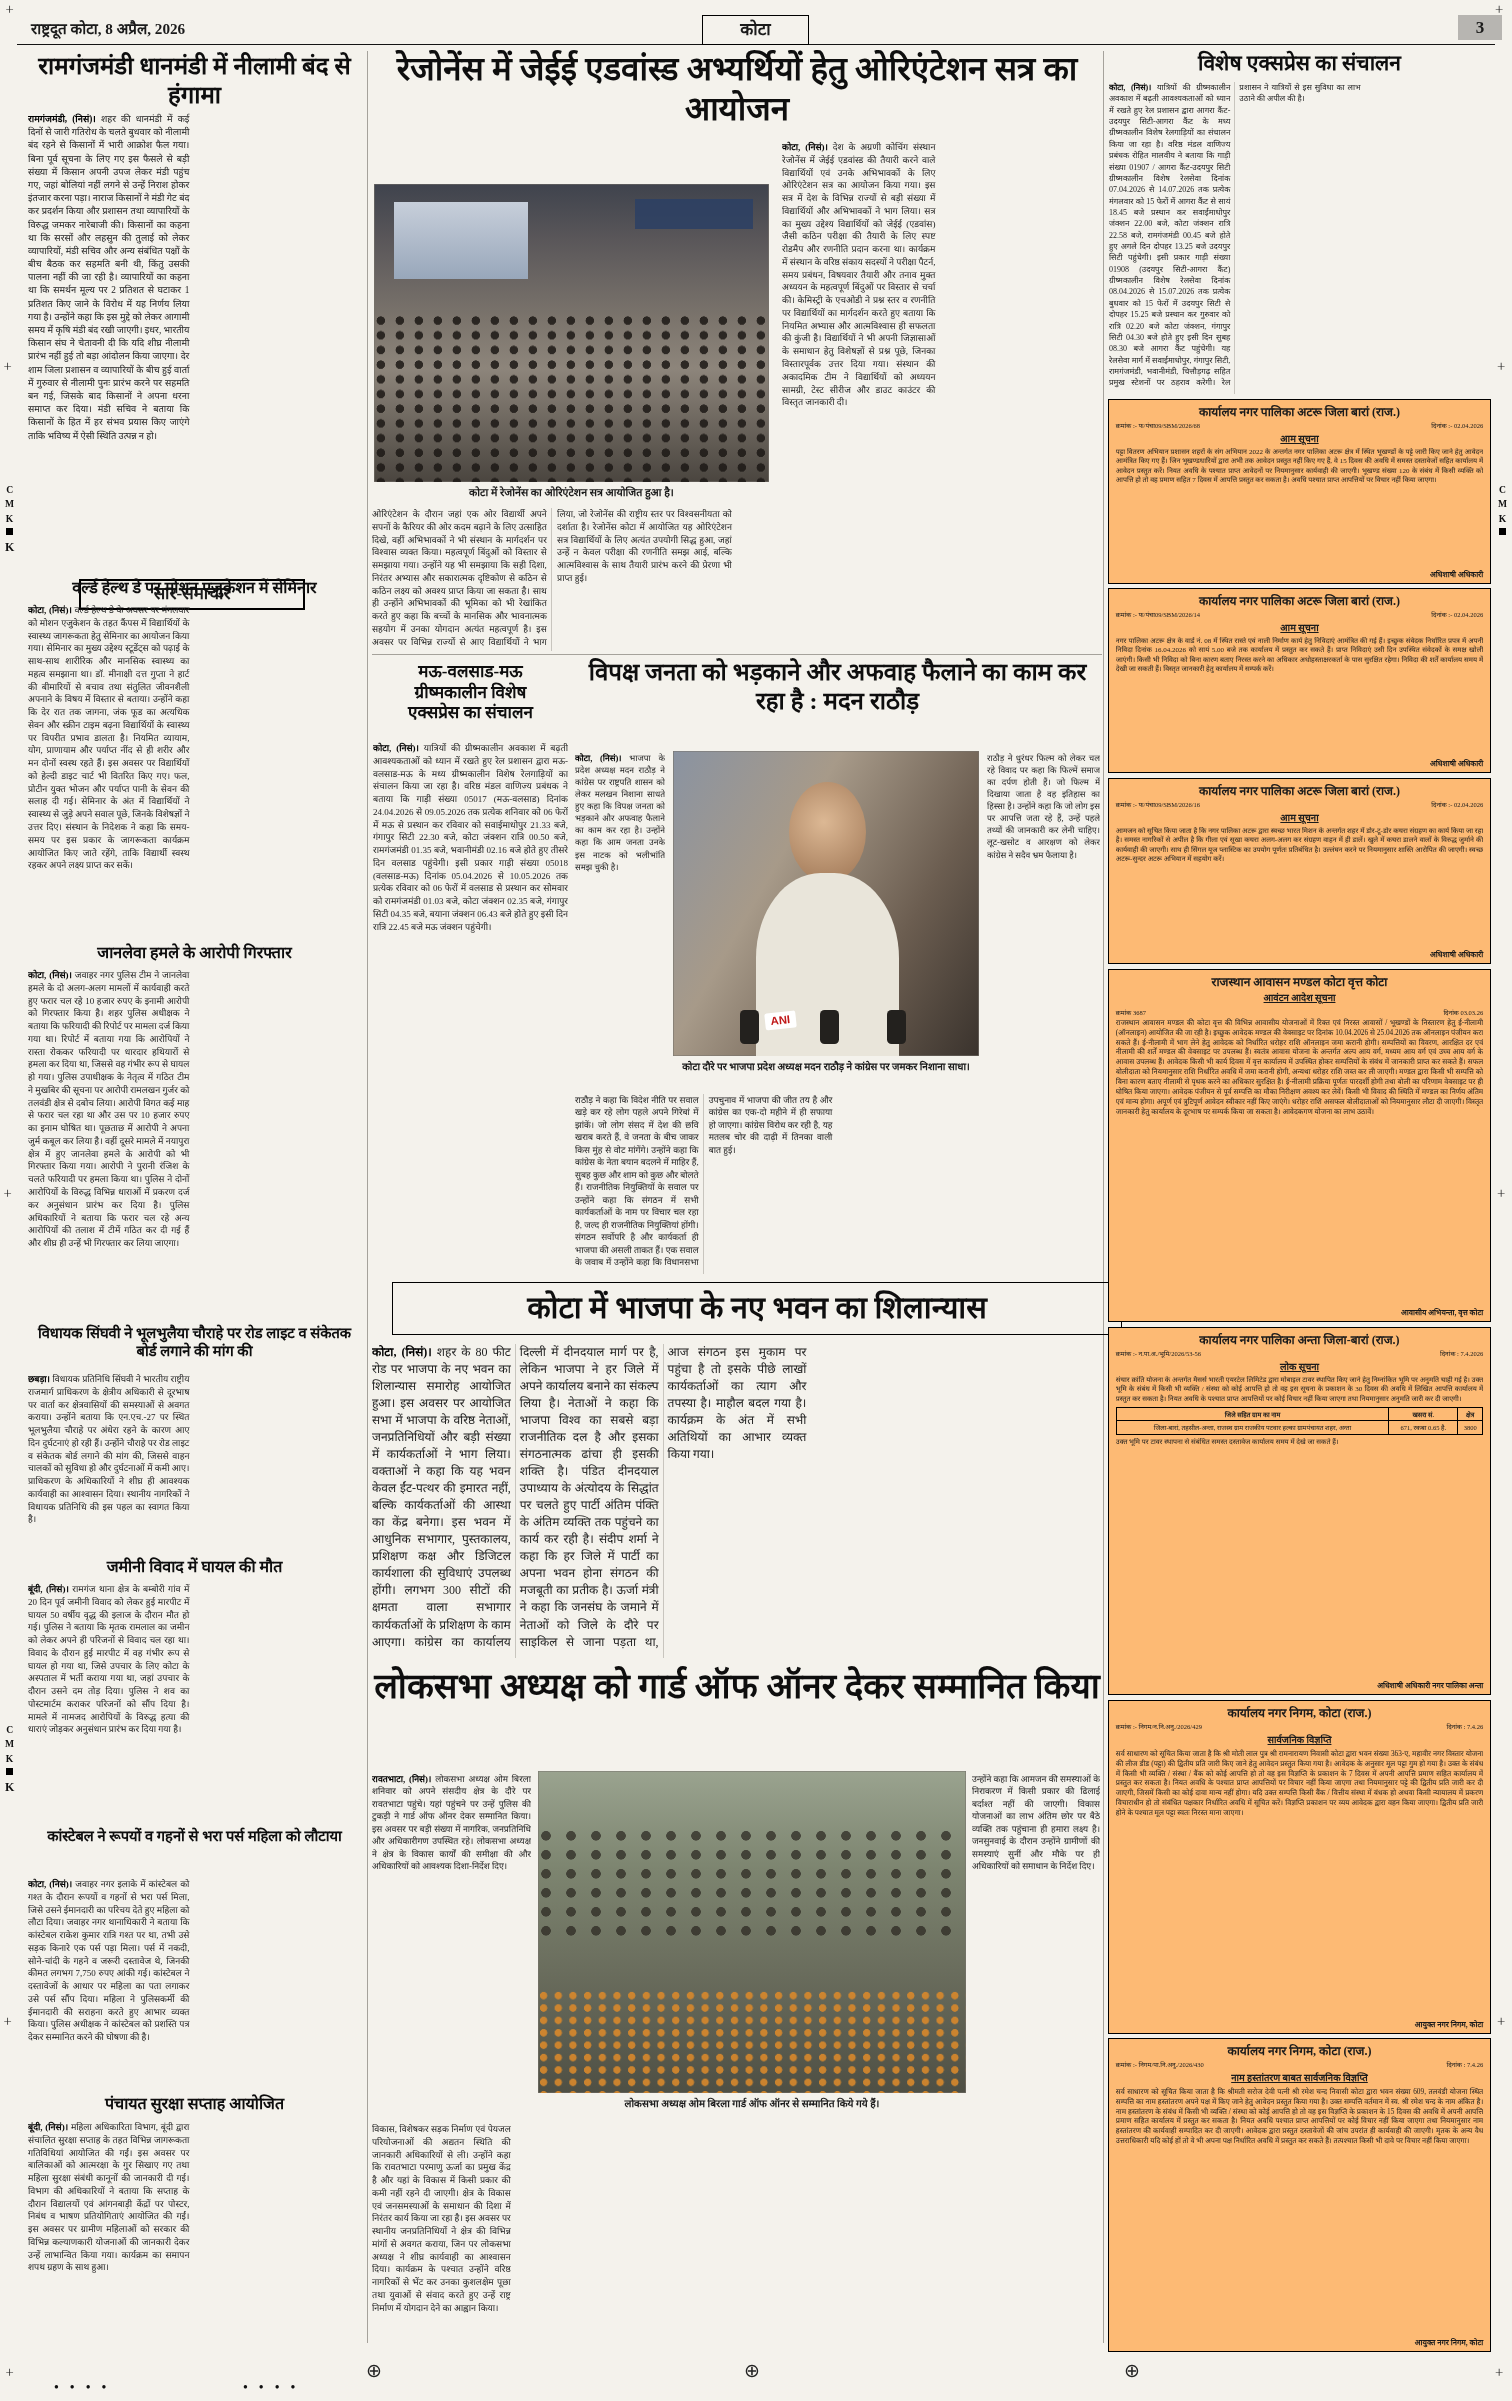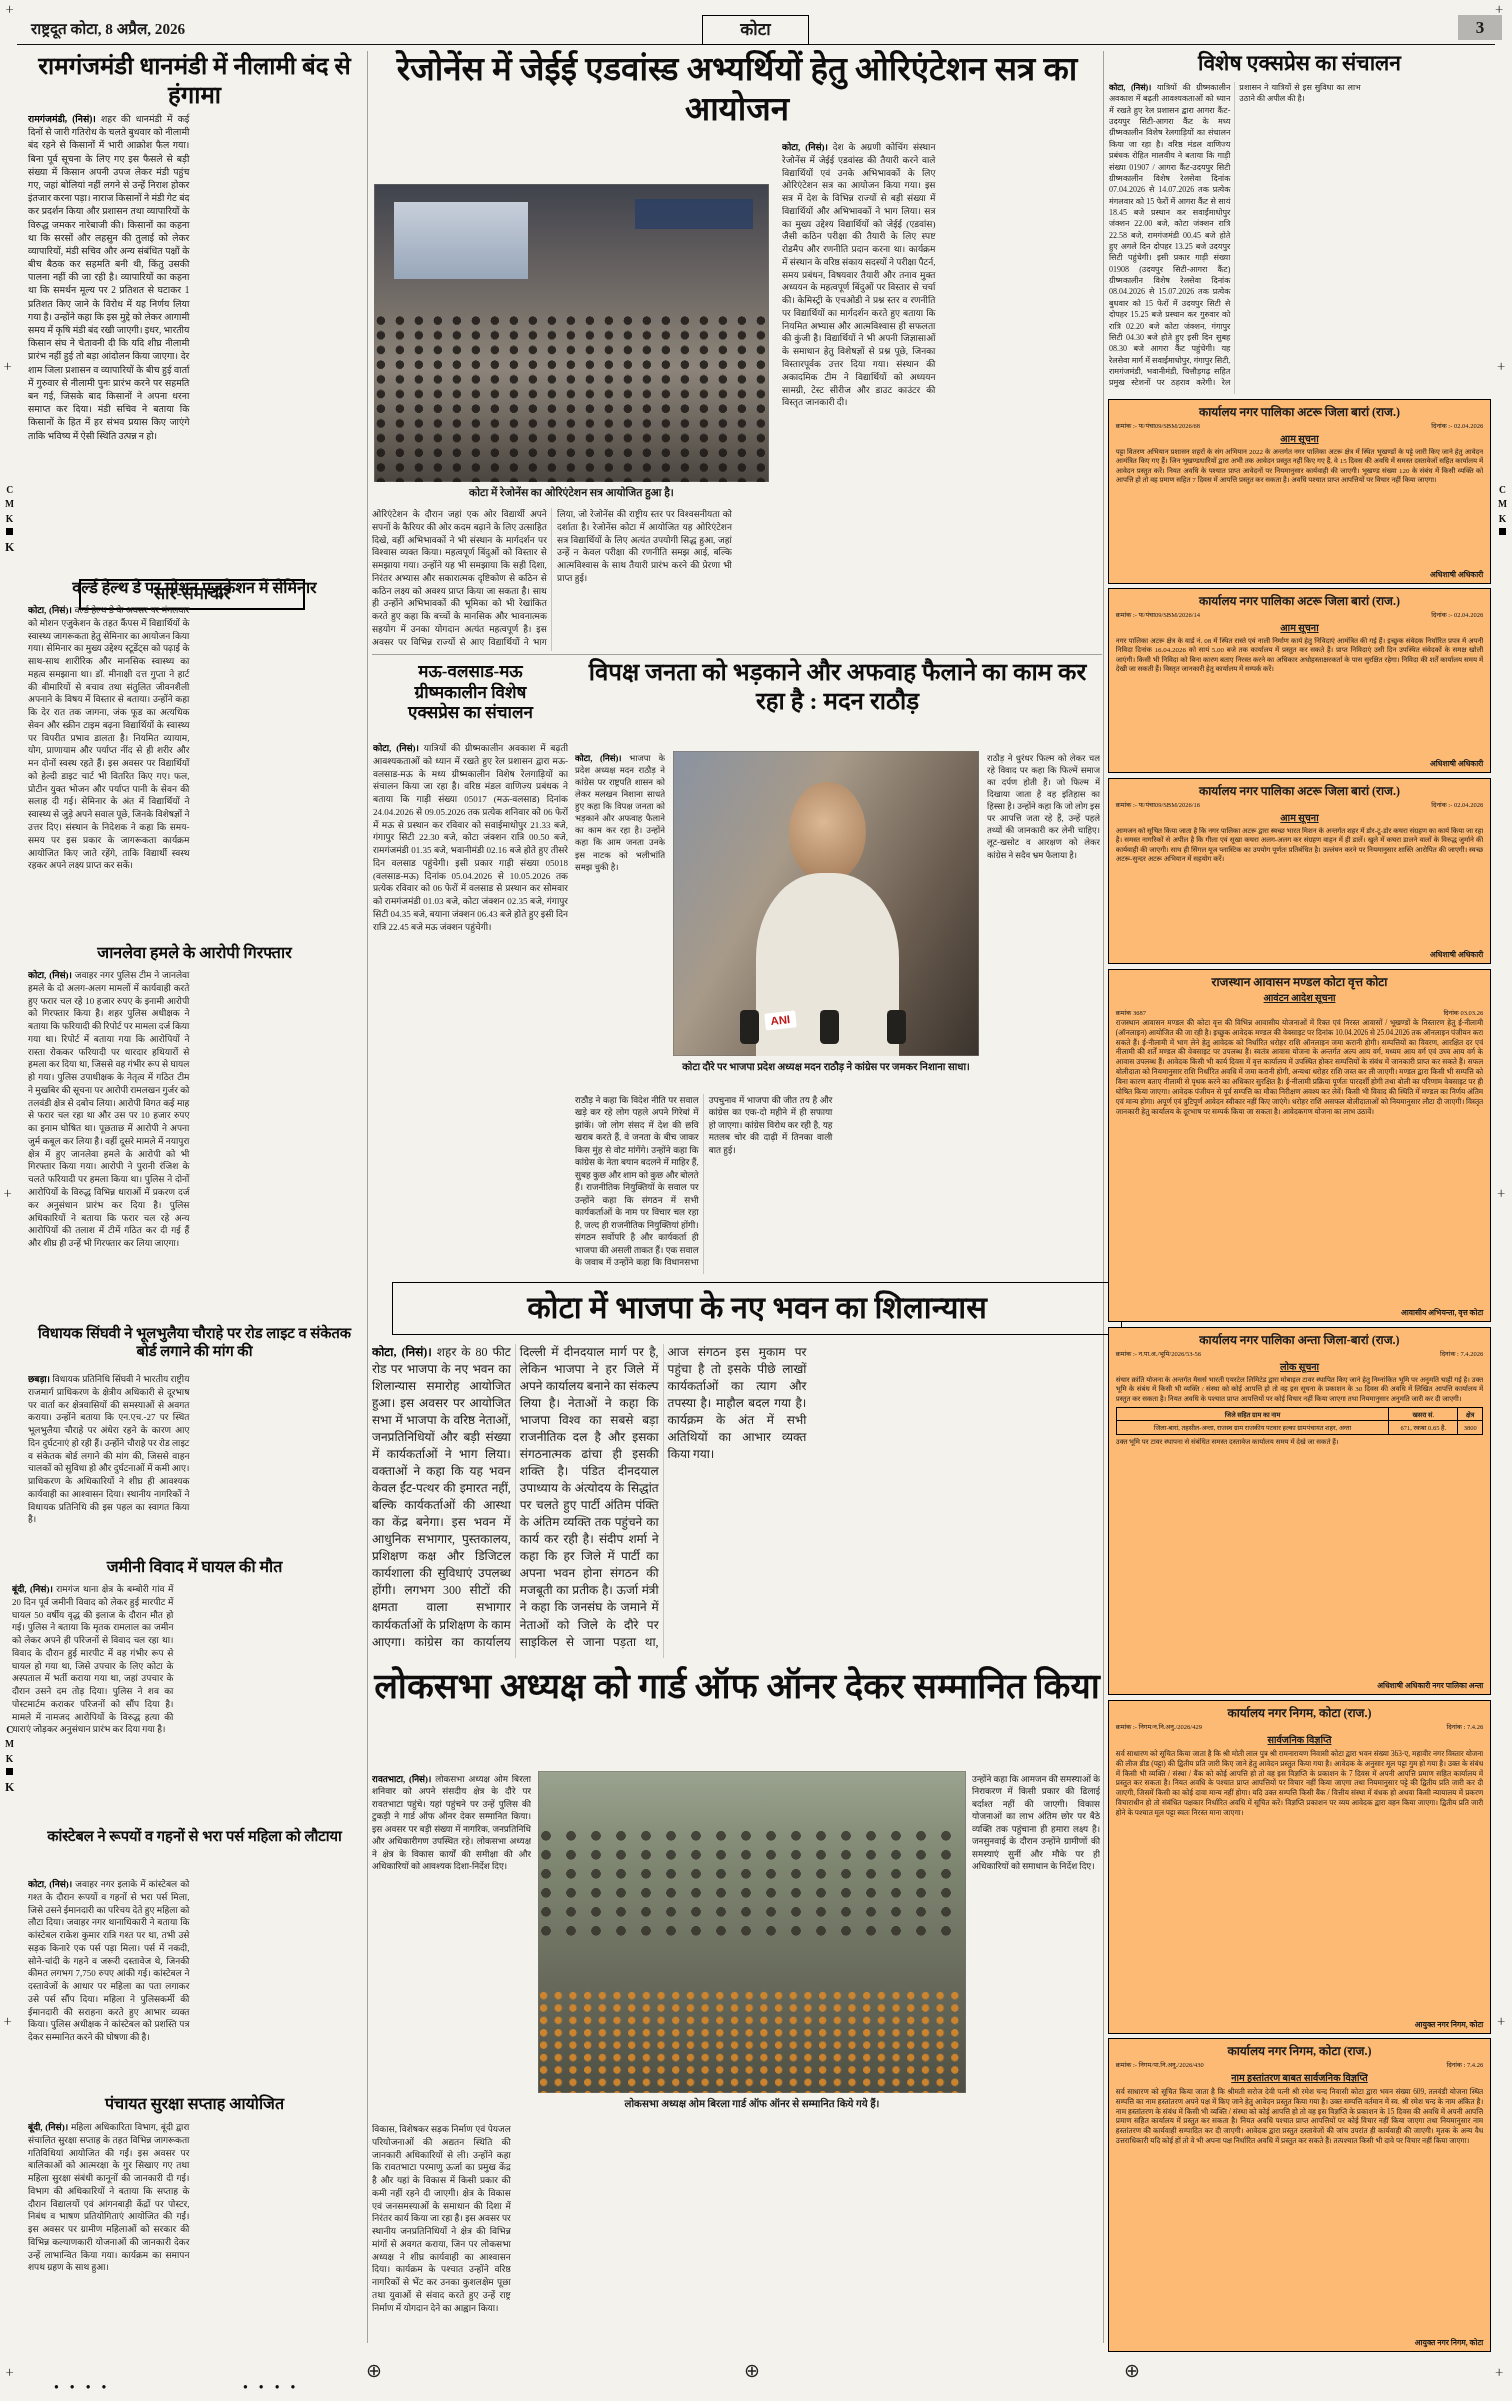--- a/index.html
+++ b/index.html
@@ -93,21 +93,21 @@
     <span>जवाहर नगर पुलिस टीम ने जानलेवा हमले के दो अलग-अलग मामलों में कार्यवाही करते हुए फरार चल रहे 10 हजार रुपए के इनामी आरोपी को गिरफ्तार किया है। शहर पुलिस अधीक्षक ने बताया कि फरियादी की रिपोर्ट पर मामला दर्ज किया गया था। रिपोर्ट में बताया गया कि आरोपियों ने रास्ता रोककर फरियादी पर धारदार हथियारों से हमला कर दिया था, जिससे वह गंभीर रूप से घायल हो गया। पुलिस उपाधीक्षक के नेतृत्व में गठित टीम ने मुखबिर की सूचना पर आरोपी रामलखन गुर्जर को तलवंडी क्षेत्र से दबोच लिया। आरोपी विगत कई माह से फरार चल रहा था और उस पर 10 हजार रुपए का इनाम घोषित था। पूछताछ में आरोपी ने अपना जुर्म कबूल कर लिया है। वहीं दूसरे मामले में नयापुरा क्षेत्र में हुए जानलेवा हमले के आरोपी को भी गिरफ्तार किया गया। आरोपी ने पुरानी रंजिश के चलते फरियादी पर हमला किया था। पुलिस ने दोनों आरोपियों के विरुद्ध विभिन्न धाराओं में प्रकरण दर्ज कर अनुसंधान प्रारंभ कर दिया है। पुलिस अधिकारियों ने बताया कि फरार चल रहे अन्य आरोपियों की तलाश में टीमें गठित कर दी गई हैं और शीघ्र ही उन्हें भी गिरफ्तार कर लिया जाएगा।</span>
   </div>
 
   <div class="abs h" style="left:28px;top:1325px;width:333px;font-size:14.7px;">विधायक सिंघवी ने भूलभुलैया चौराहे पर रोड लाइट व संकेतक बोर्ड लगाने की मांग की</div>
   <div class="abs b-txt c2" style="left:28px;top:1373px;width:333px;height:177px;font-size:9px;">
     <b>छबड़ा।</b>
     <span>विधायक प्रतिनिधि सिंघवी ने भारतीय राष्ट्रीय राजमार्ग प्राधिकरण के क्षेत्रीय अधिकारी से दूरभाष पर वार्ता कर क्षेत्रवासियों की समस्याओं से अवगत कराया। उन्होंने बताया कि एन.एच.-27 पर स्थित भूलभुलैया चौराहे पर अंधेरा रहने के कारण आए दिन दुर्घटनाएं हो रही हैं। उन्होंने चौराहे पर रोड लाइट व संकेतक बोर्ड लगाने की मांग की, जिससे वाहन चालकों को सुविधा हो और दुर्घटनाओं में कमी आए। प्राधिकरण के अधिकारियों ने शीघ्र ही आवश्यक कार्यवाही का आश्वासन दिया। स्थानीय नागरिकों ने विधायक प्रतिनिधि की इस पहल का स्वागत किया है।</span>
   </div>
 
   <div class="abs h" style="left:28px;top:1557px;width:333px;font-size:16px;">जमीनी विवाद में घायल की मौत</div>
-  <div class="abs b-txt c2" style="left:12px;top:1583px;width:333px;height:237px;font-size:9px;">
+  <div class="abs b-txt c2" style="left:28px;top:1583px;width:333px;height:237px;font-size:9px;">
     <b>बूंदी, (निसं)।</b>
     <span>रामगंज थाना क्षेत्र के बम्बोरी गांव में 20 दिन पूर्व जमीनी विवाद को लेकर हुई मारपीट में घायल 50 वर्षीय वृद्ध की इलाज के दौरान मौत हो गई। पुलिस ने बताया कि मृतक रामलाल का जमीन को लेकर अपने ही परिजनों से विवाद चल रहा था। विवाद के दौरान हुई मारपीट में वह गंभीर रूप से घायल हो गया था, जिसे उपचार के लिए कोटा के अस्पताल में भर्ती कराया गया था, जहां उपचार के दौरान उसने दम तोड़ दिया। पुलिस ने शव का पोस्टमार्टम कराकर परिजनों को सौंप दिया है। मामले में नामजद आरोपियों के विरुद्ध हत्या की धाराएं जोड़कर अनुसंधान प्रारंभ कर दिया गया है।</span>
   </div>
 
   <div class="abs h" style="left:28px;top:1828px;width:333px;font-size:14.7px;">कांस्टेबल ने रूपयों व गहनों से भरा पर्स महिला को लौटाया</div>
   <div class="abs b-txt c2" style="left:28px;top:1878px;width:333px;height:208px;font-size:9px;">
     <b>कोटा, (निसं)।</b>
     <span>जवाहर नगर इलाके में कांस्टेबल को गश्त के दौरान रूपयों व गहनों से भरा पर्स मिला, जिसे उसने ईमानदारी का परिचय देते हुए महिला को लौटा दिया। जवाहर नगर थानाधिकारी ने बताया कि कांस्टेबल राकेश कुमार रात्रि गश्त पर था, तभी उसे सड़क किनारे एक पर्स पड़ा मिला। पर्स में नकदी, सोने-चांदी के गहने व जरूरी दस्तावेज थे, जिनकी कीमत लगभग 7,750 रुपए आंकी गई। कांस्टेबल ने दस्तावेजों के आधार पर महिला का पता लगाकर उसे पर्स सौंप दिया। महिला ने पुलिसकर्मी की ईमानदारी की सराहना करते हुए आभार व्यक्त किया। पुलिस अधीक्षक ने कांस्टेबल को प्रशस्ति पत्र देकर सम्मानित करने की घोषणा की है।</span>
   </div>
 

